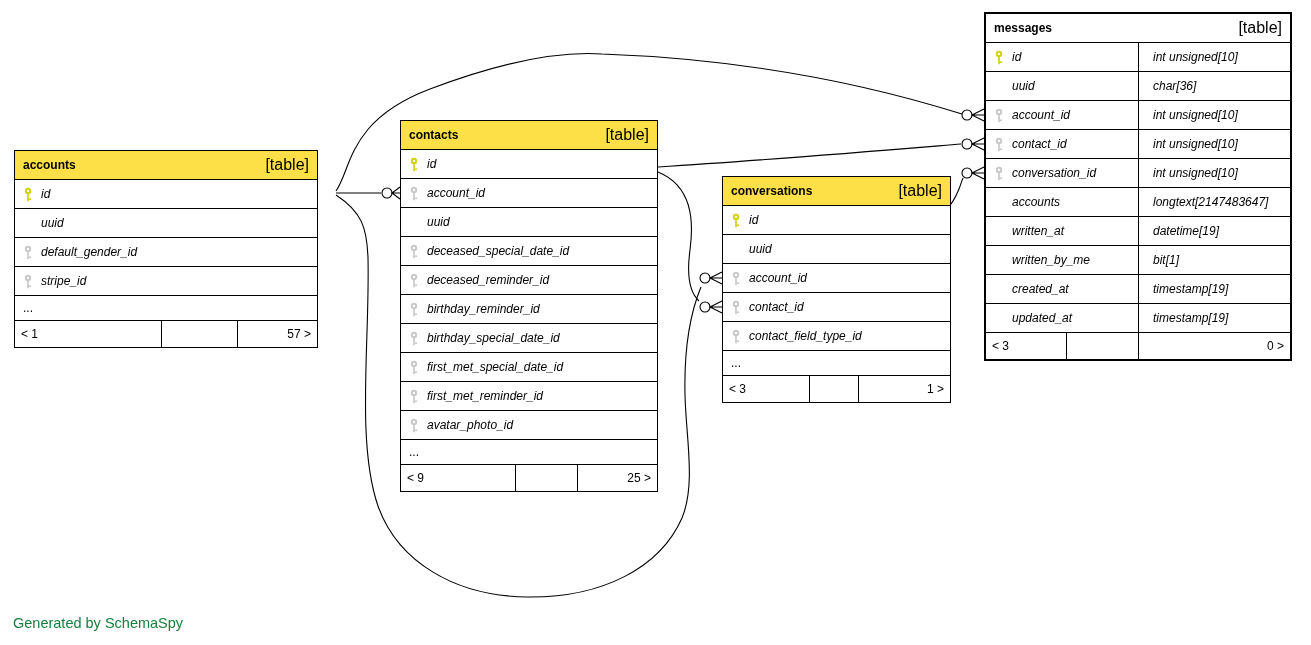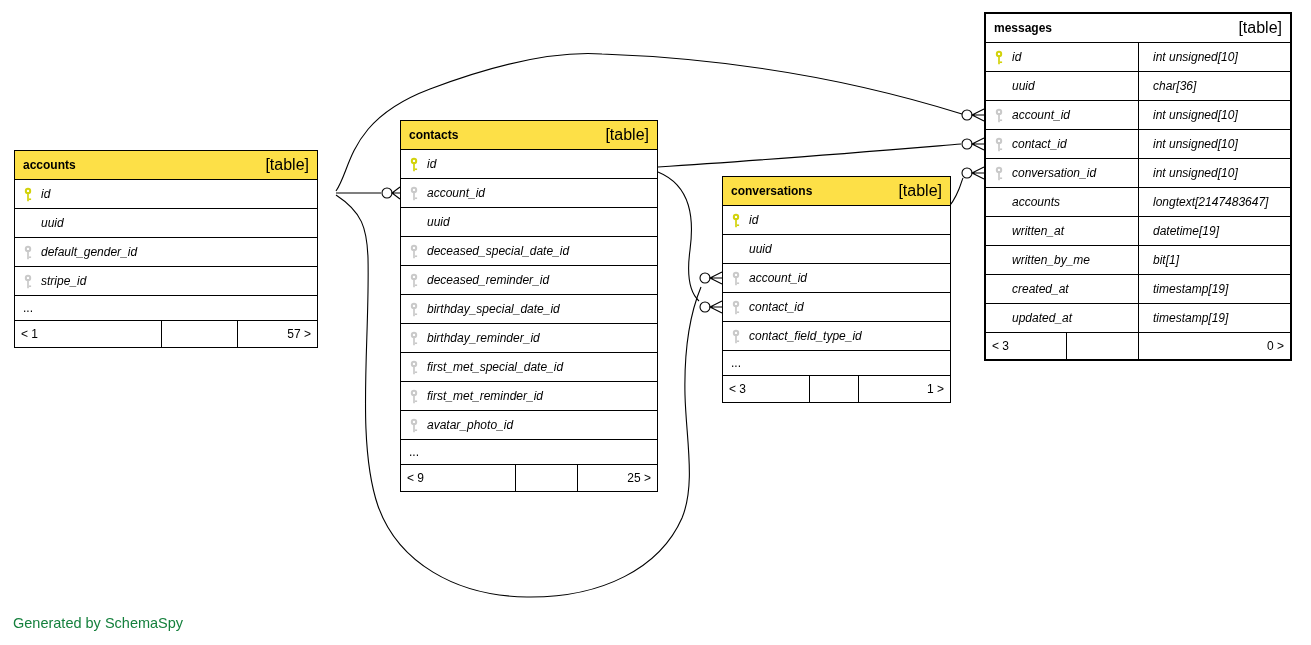--- a/index.html
+++ b/index.html
@@ -184,32 +184,32 @@
         </div>
         <div class="row">
           <span class="keyic fk">
             <svg viewBox="0 0 10 16" width="10" height="15">
               <circle cx="5" cy="4.2" r="3.4" fill="currentColor"></circle>
               <circle cx="5" cy="4.2" r="1.25" fill="#fff"></circle>
               <rect x="4.1" y="6.8" width="1.8" height="8.4" fill="currentColor"></rect>
               <rect x="5.9" y="12.2" width="2.4" height="1.7" fill="currentColor"></rect>
             </svg>
           </span>
+          <span class="cname">birthday_reminder_id</span>
+        </div>
+        <div class="row">
+          <span class="keyic fk">
+            <svg viewBox="0 0 10 16" width="10" height="15">
+              <circle cx="5" cy="4.2" r="3.4" fill="currentColor"></circle>
+              <circle cx="5" cy="4.2" r="1.25" fill="#fff"></circle>
+              <rect x="4.1" y="6.8" width="1.8" height="8.4" fill="currentColor"></rect>
+              <rect x="5.9" y="12.2" width="2.4" height="1.7" fill="currentColor"></rect>
+            </svg>
+          </span>
           <span class="cname">birthday_special_date_id</span>
-        </div>
-        <div class="row">
-          <span class="keyic fk">
-            <svg viewBox="0 0 10 16" width="10" height="15">
-              <circle cx="5" cy="4.2" r="3.4" fill="currentColor"></circle>
-              <circle cx="5" cy="4.2" r="1.25" fill="#fff"></circle>
-              <rect x="4.1" y="6.8" width="1.8" height="8.4" fill="currentColor"></rect>
-              <rect x="5.9" y="12.2" width="2.4" height="1.7" fill="currentColor"></rect>
-            </svg>
-          </span>
-          <span class="cname">birthday_reminder_id</span>
         </div>
         <div class="row">
           <span class="keyic fk">
             <svg viewBox="0 0 10 16" width="10" height="15">
               <circle cx="5" cy="4.2" r="3.4" fill="currentColor"></circle>
               <circle cx="5" cy="4.2" r="1.25" fill="#fff"></circle>
               <rect x="4.1" y="6.8" width="1.8" height="8.4" fill="currentColor"></rect>
               <rect x="5.9" y="12.2" width="2.4" height="1.7" fill="currentColor"></rect>
             </svg>
           </span>

